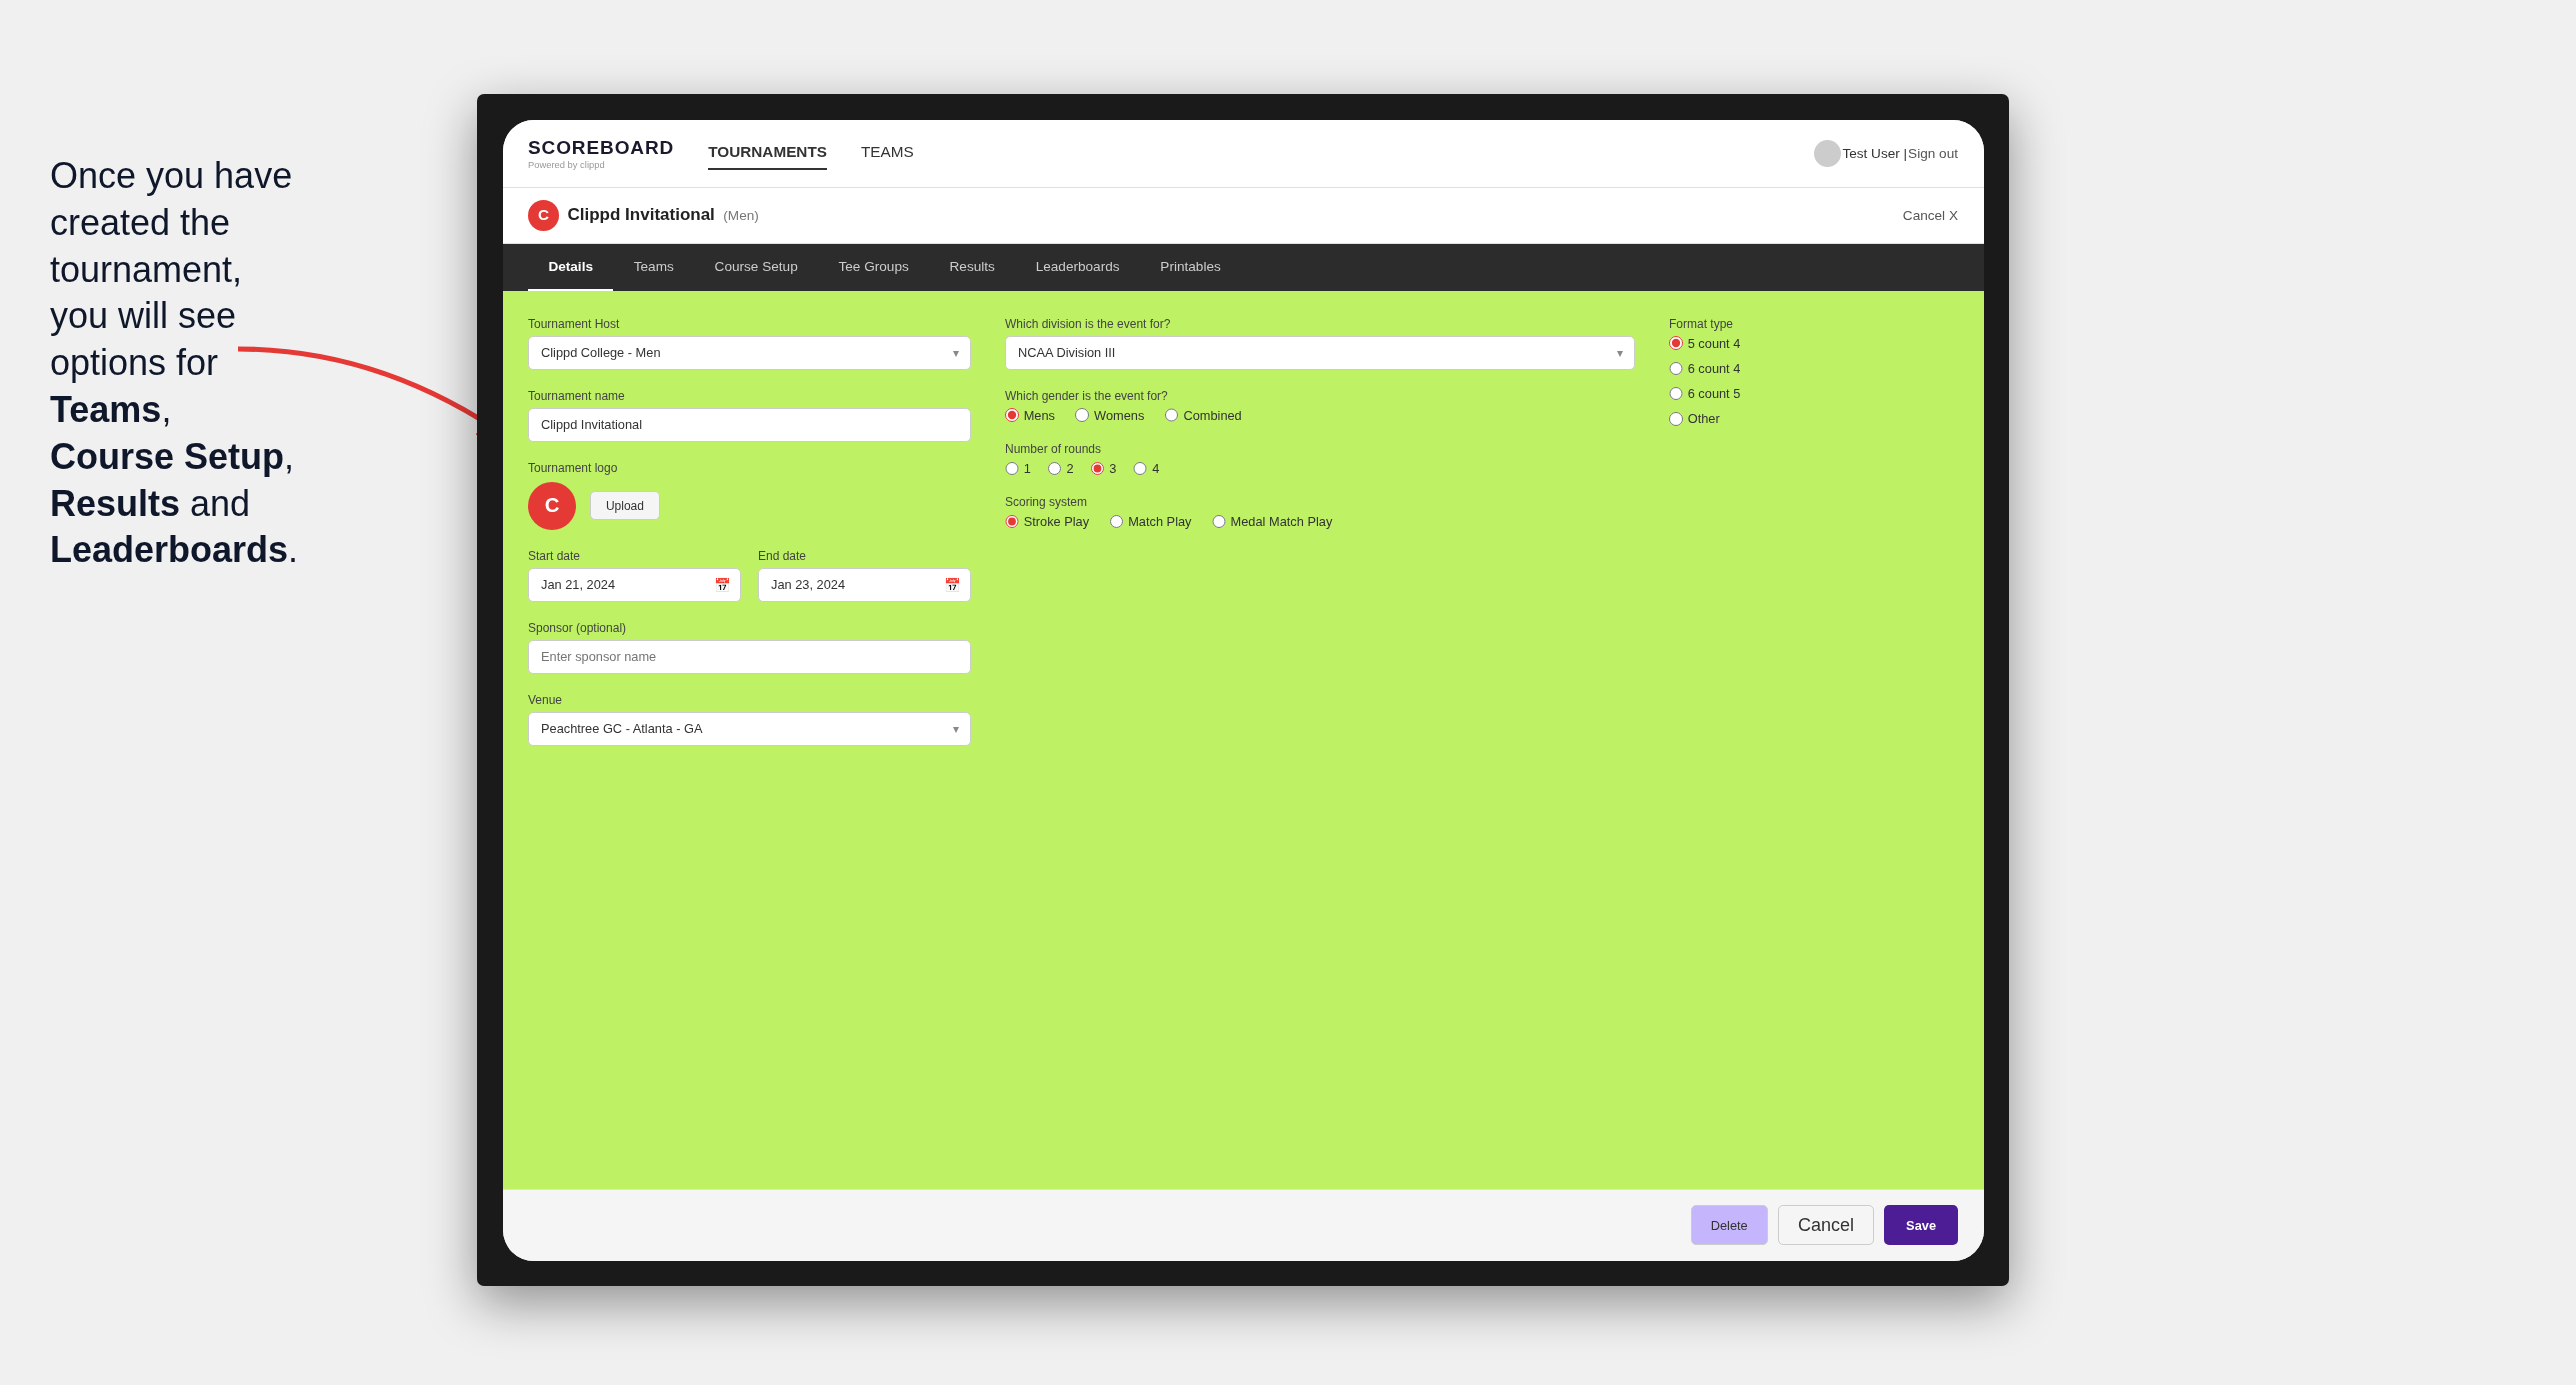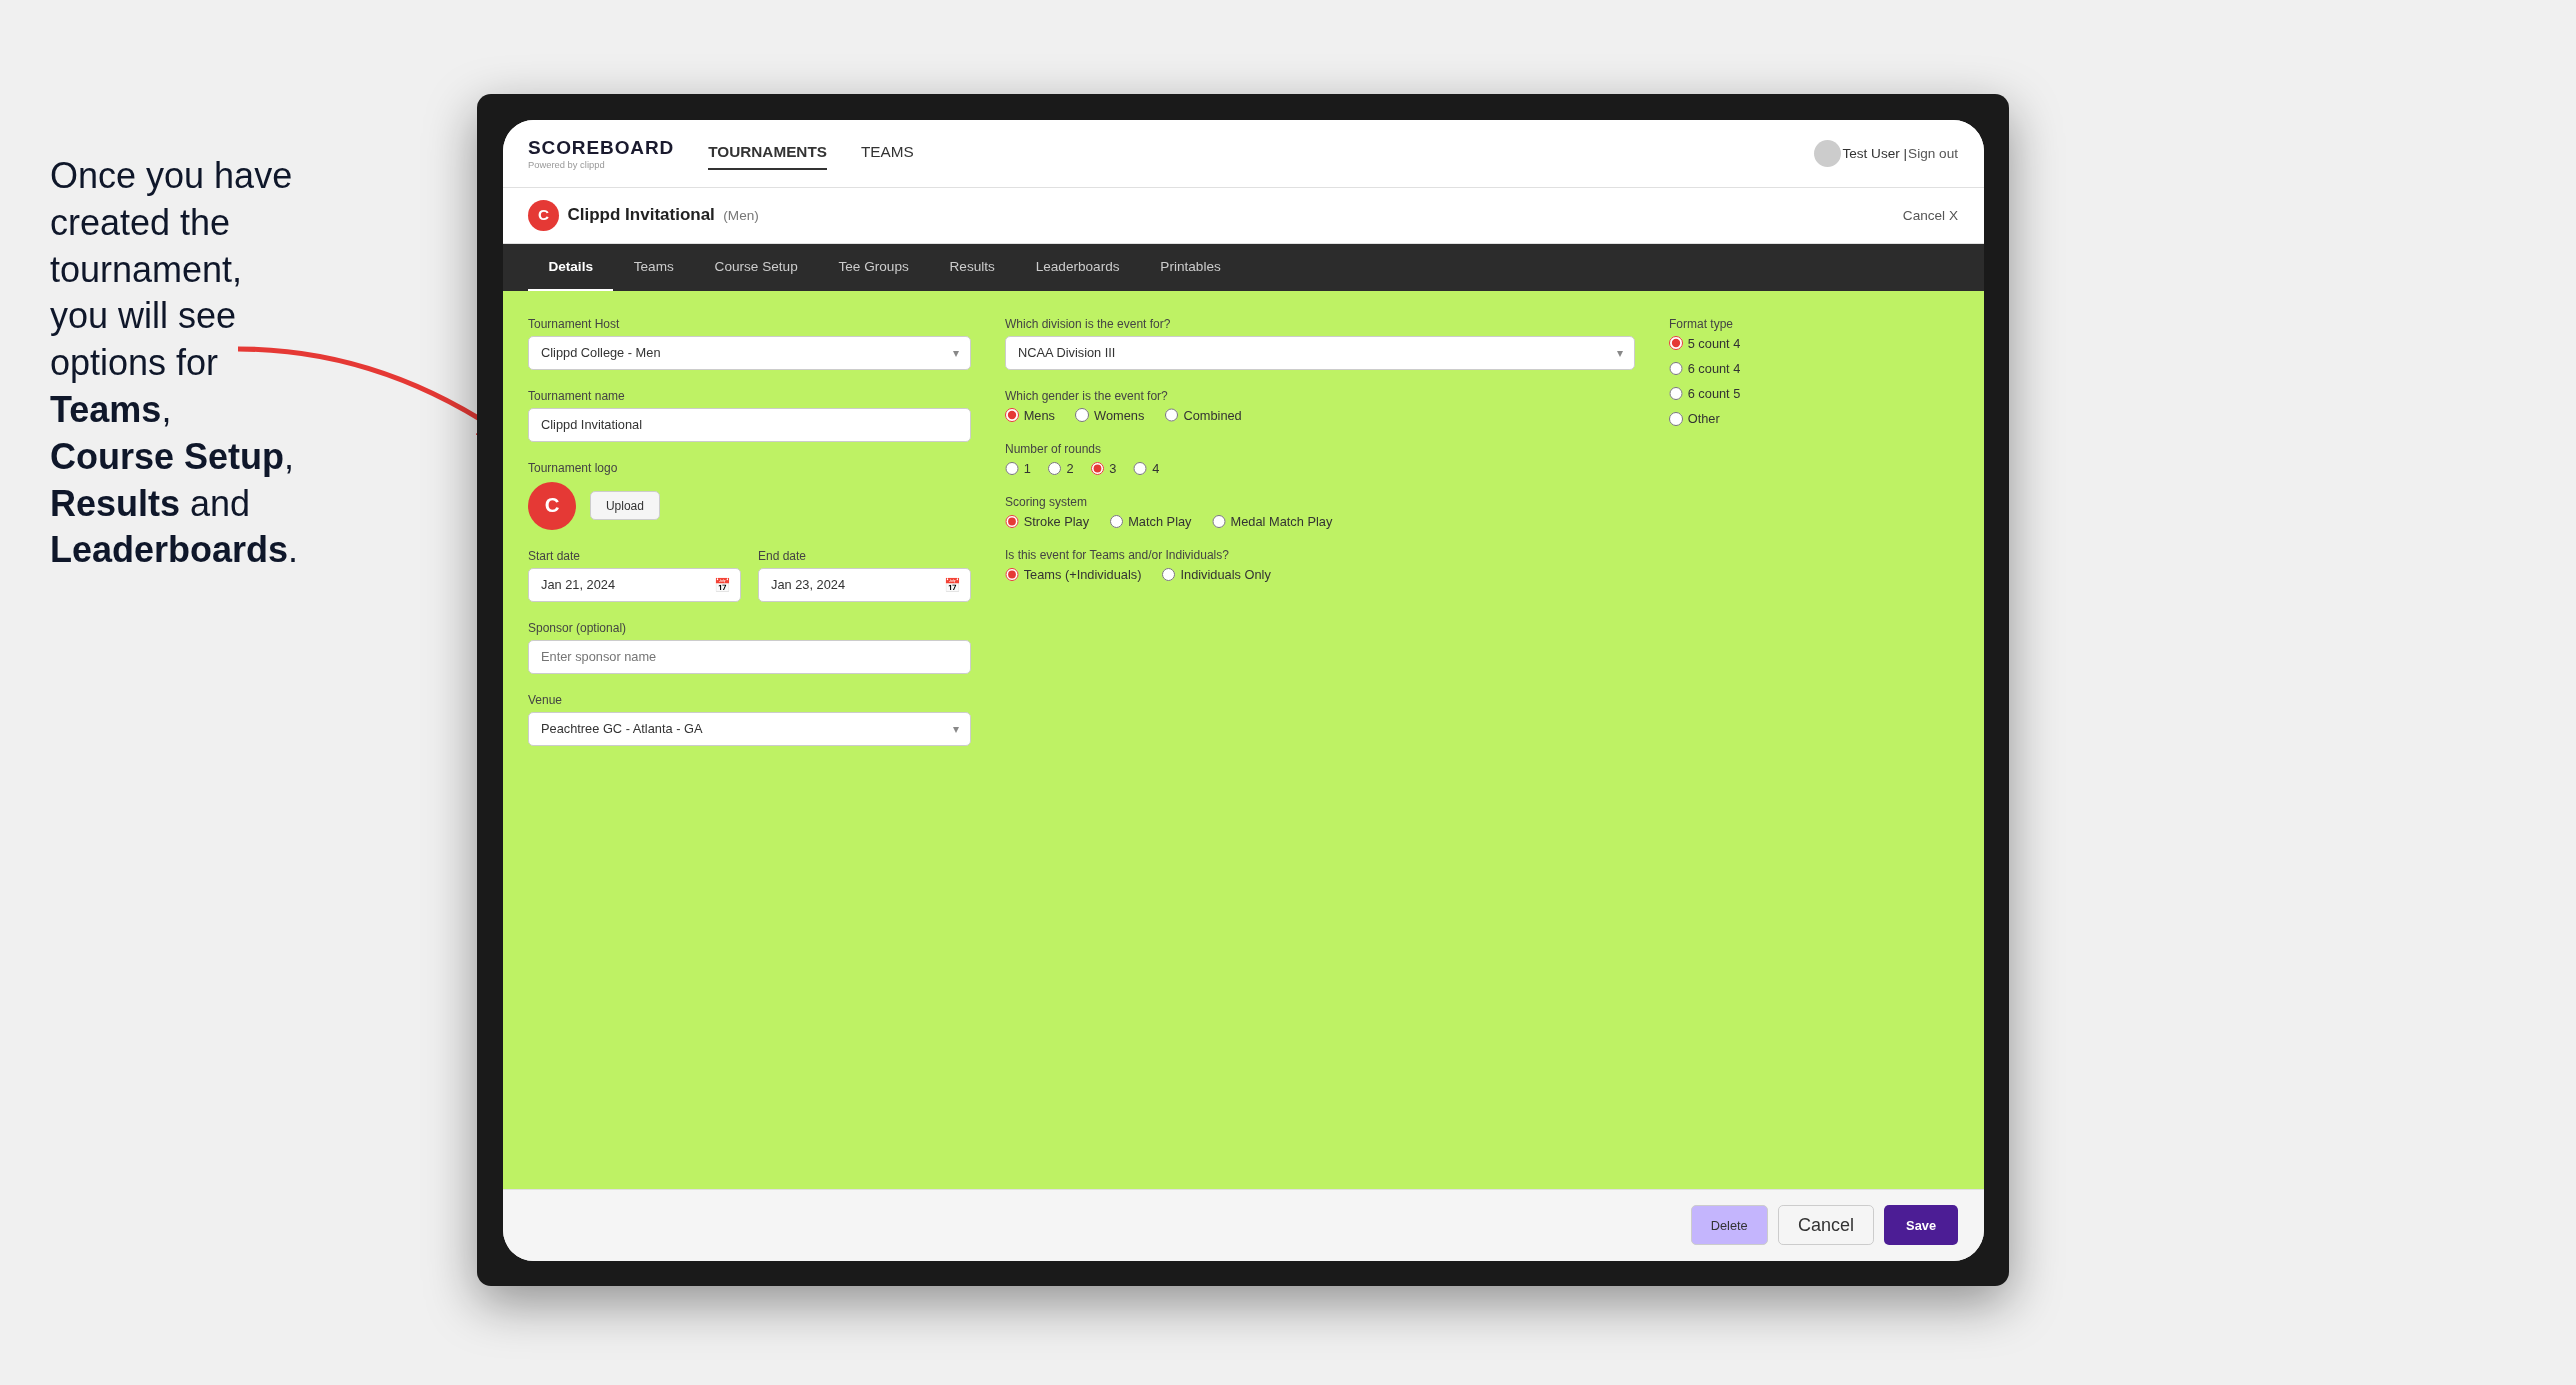--- a/index.html
+++ b/index.html
@@ -29,21 +29,21 @@
     }
 
     
     .tablet-frame {
       position: absolute;
       left: 477px;
       top: 94px;
       width: 1532px;
       height: 1192px;
       background: #1a1a1a;
-      border-radius: 14px;
+      border-radius: 7px;
       padding: 25.5px;
       box-shadow: 0 17px 51px rgba(0,0,0,0.4);
     }
 
     .tablet-screen {
       width: 100%;
       height: 100%;
       background: #f5f5f5;
       border-radius: 31px;
       overflow: hidden;
@@ -601,33 +601,20 @@
               <input type="radio" name="scoring" style="">
               <span>Match Play</span>
             </label>
             <label class="radio-item">
               <input type="radio" name="scoring" style="">
               <span>Medal Match Play</span>
             </label>
           </div>
         </div>
 
-        <div class="field-group">
-          <div class="field-label">Is this event for Teams and/or Individuals?</div>
-          <div class="radio-group">
-            <label class="radio-item">
-              <input type="radio" name="teams" checked="" style="">
-              <span>Teams (+Individuals)</span>
-            </label>
-            <label class="radio-item">
-              <input type="radio" name="teams" style="">
-              <span>Individuals Only</span>
-            </label>
-          </div>
-        </div>
 
       </div>
 
       <div class="far-right-column">
         <div class="field-group">
           <div class="field-label">Format type</div>
           <div class="radio-group-vertical">
             <label class="radio-item">
               <input type="radio" name="format" checked="" style="">
               <span>5 count 4</span>

